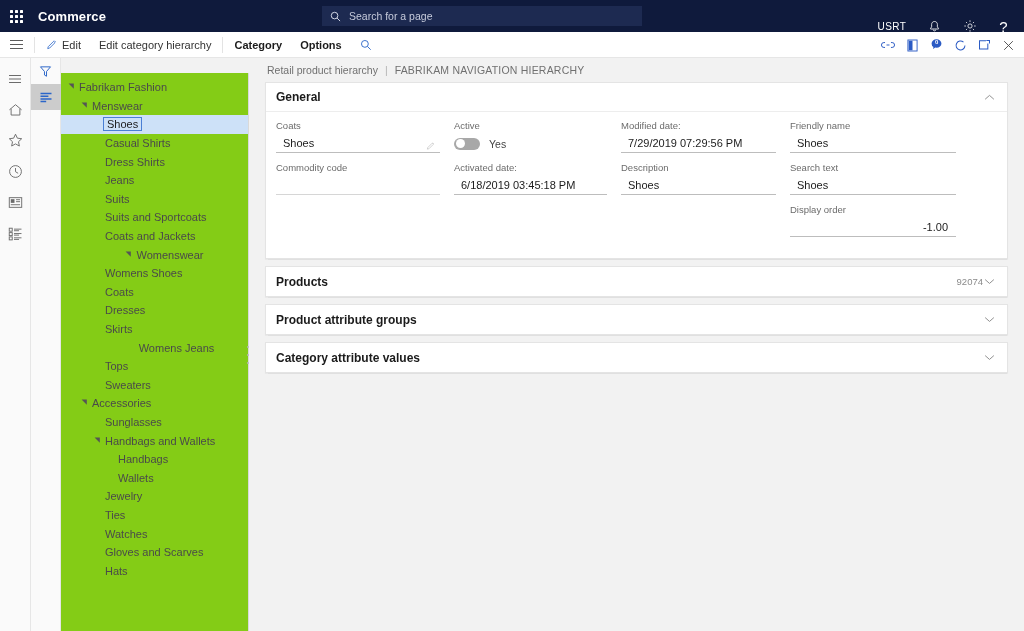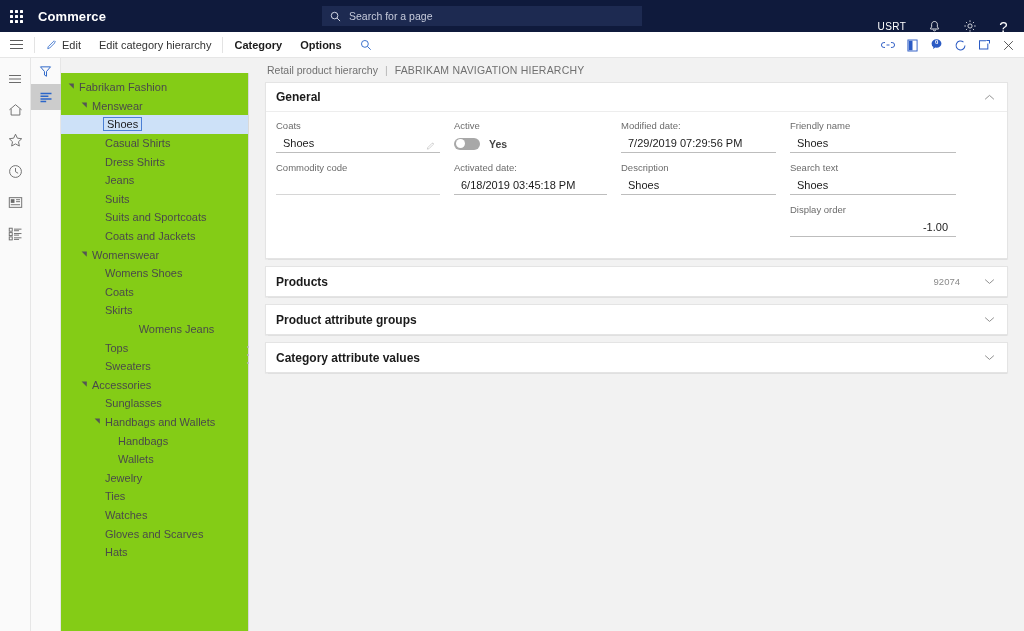--- a/index.html
+++ b/index.html
@@ -144,21 +144,21 @@
   .card {
     margin: 0 16px 7px 16px; background: #ffffff; border: 1px solid #e4e4e4;
     box-shadow: 0 0.5px 1px rgba(0,0,0,0.07);
   }
   .card-head {
     height: 29px; display: flex; align-items: center; padding: 0 12px 0 10px;
     cursor: pointer; border-bottom: 1px solid #ededed;
   }
   .card-head.noborder { border-bottom: none; }
   .card-title { font-size: 12px; color: #1b1b1b; font-weight: bold; }
-  .card-right { margin-left: auto; display: flex; align-items: center; gap: 24px; }
+  .card-right { margin-left: auto; display: flex; align-items: center; gap: 1px; }
   .card-count { font-size: 9.5px; color: #8a8a8a; }
 
   .formgrid {
     display: grid; grid-template-columns: 178px 167px 169px 180px;
     padding: 8px 0 12px 10px; column-gap: 0;
   }
   .fld { margin-bottom: 9px; padding-right: 14px; }
   .fld-label {
     font-size: 9.5px; color: #6b6b6b; margin-bottom: 3px; white-space: nowrap;
   }
@@ -177,21 +177,21 @@
 
   .toggle-row { display: flex; align-items: center; height: 19px; gap: 9px; }
   .toggle {
     width: 26px; height: 12px; border-radius: 7px; background: #a8a8a8;
     position: relative; cursor: pointer; flex: 0 0 auto;
   }
   .toggle .knob {
     position: absolute; width: 9px; height: 9px; border-radius: 50%;
     background: #ffffff; top: 1.5px; left: 2px;
   }
-  .toggle-label { font-size: 10.5px; color: #444444; font-weight: bold; }
+  .toggle-label { font-size: 10.5px; color: #444444; }
 
   .chev { line-height: 0; }
 </style>
 </head>
 <body>
 
 <div class="app">
 
   <div class="topbar">
     <div class="waffle">
@@ -401,35 +401,39 @@
         <span class="tlabel">Suits</span>
       </div>
       <div class="tnode" style="padding-left: 30px;">
         <span class="tw"></span>
         <span class="tlabel">Suits and Sportcoats</span>
       </div>
       <div class="tnode" style="padding-left: 30px;">
         <span class="tw"></span>
         <span class="tlabel">Coats and Jackets</span>
       </div>
-      <div class="tnode" style="padding-left: 17px;">
+      <div class="tnode" style="padding-left: 17px; justify-content: center;">
         <span class="tw">
           <svg width="8" height="8" viewBox="0 0 8 8">
             <path d="M0.6 0.6h5.2v5.2z" fill="#555555"></path>
           </svg>
         </span>
         <span class="tlabel">Womenswear</span>
       </div>
       <div class="tnode" style="padding-left: 30px;">
         <span class="tw"></span>
         <span class="tlabel">Womens Shoes</span>
       </div>
       <div class="tnode" style="padding-left: 30px;">
         <span class="tw"></span>
         <span class="tlabel">Coats</span>
+      </div>
+      <div class="tnode" style="padding-left: 30px;">
+        <span class="tw"></span>
+        <span class="tlabel">Dresses</span>
       </div>
       <div class="tnode" style="padding-left: 30px;">
         <span class="tw"></span>
         <span class="tlabel">Skirts</span>
       </div>
       <div class="tnode" style="padding-left: 30px; justify-content: center;">
         <span class="tw"></span>
         <span class="tlabel">Womens Jeans</span>
       </div>
       <div class="tnode" style="padding-left: 30px;">

